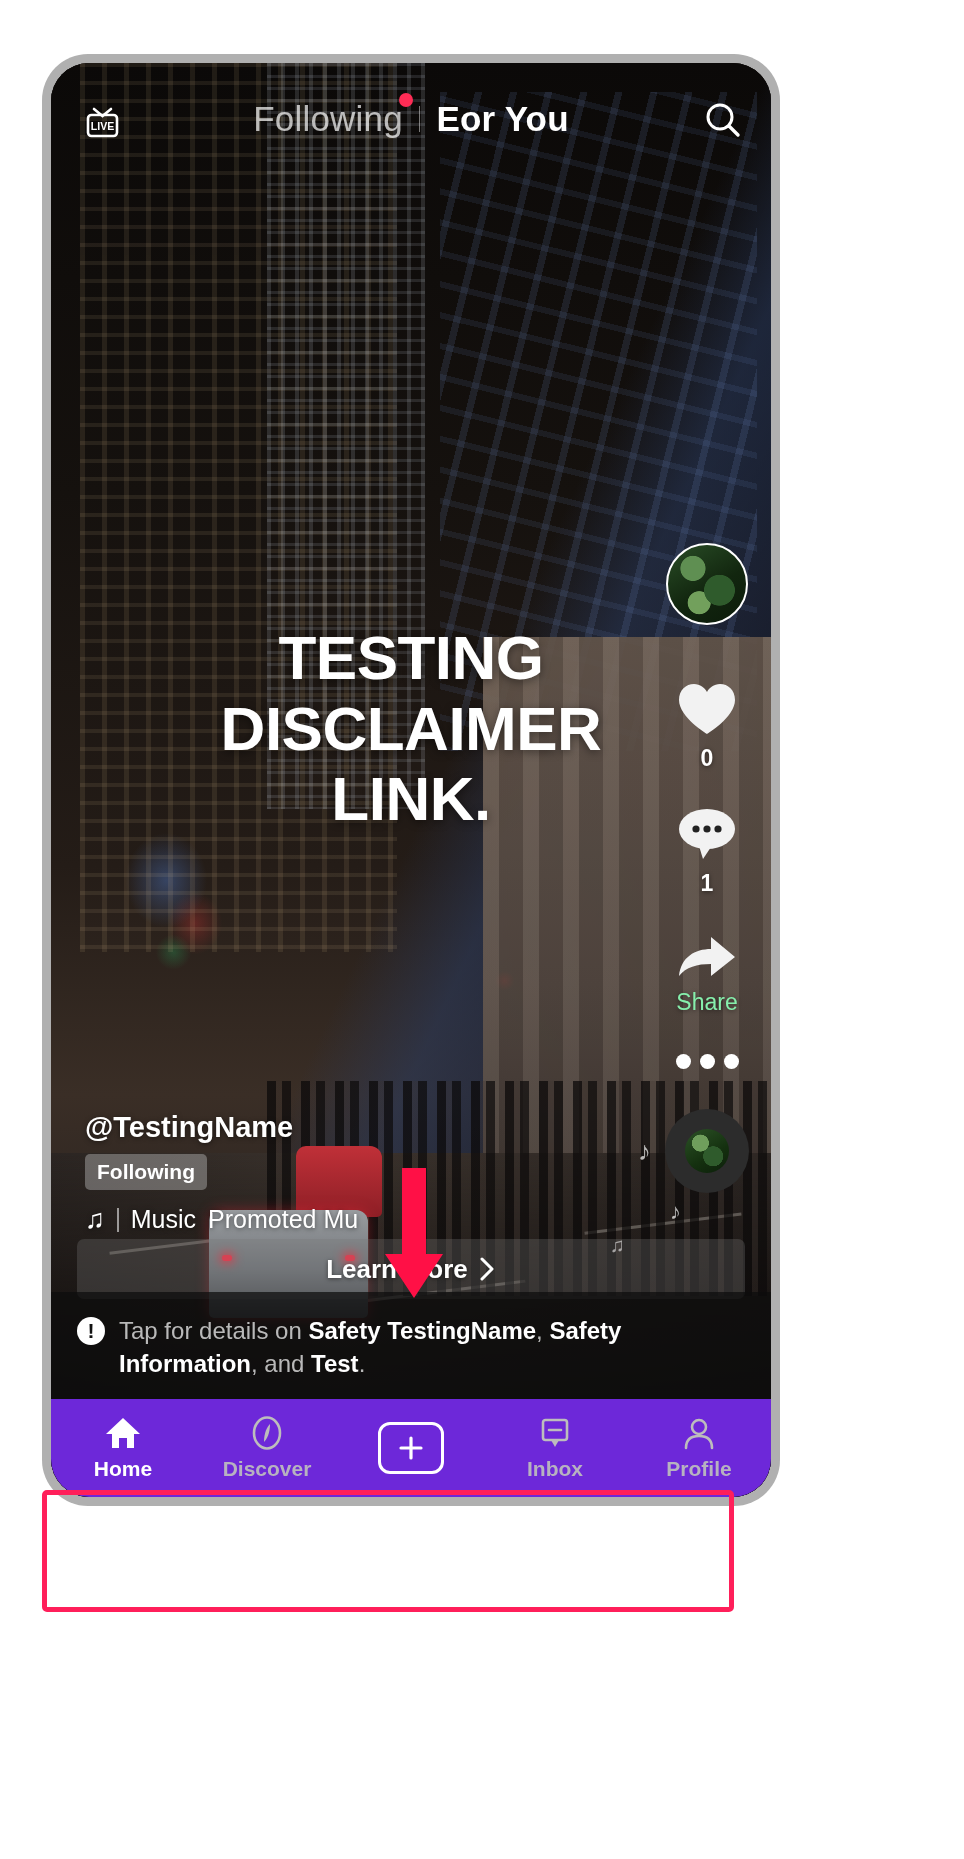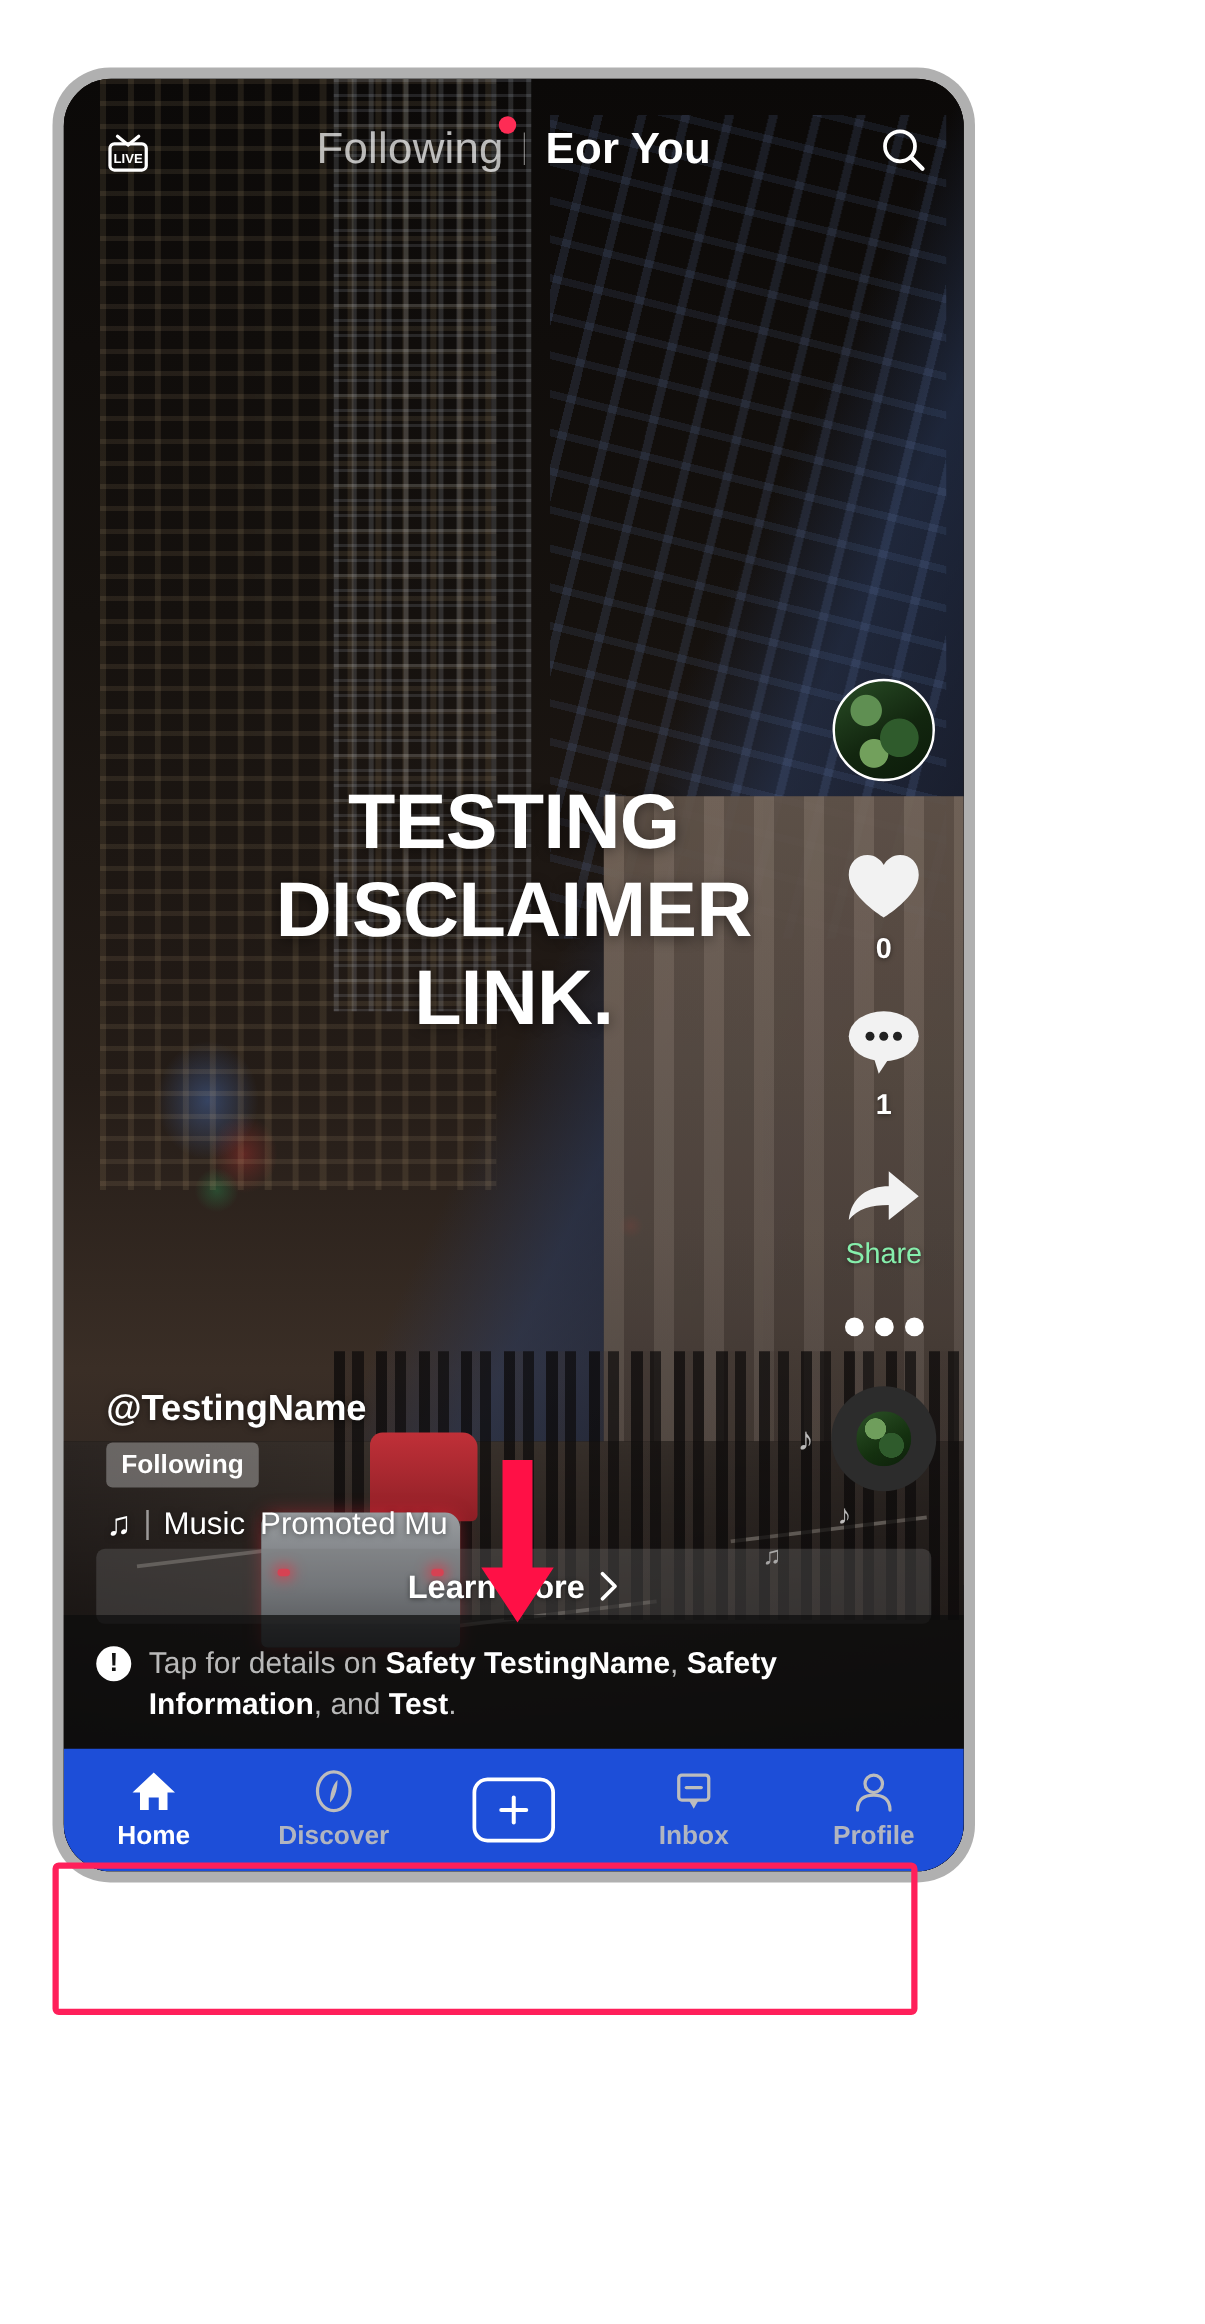--- a/index.html
+++ b/index.html
@@ -402,21 +402,21 @@
     line-height: 1.40;
   }
   .disclaimer-text b { color: #ffffff; }
 
   
   .tab-bar {
     position: absolute;
     left: 0; right: 0;
     bottom: 0;
     height: 98px;
-    background: #1d4ed8;
+    background: #6d28d9;
     display: flex;
     align-items: center;
   }
   .tab {
     flex: 1;
     display: flex;
     flex-direction: column;
     align-items: center;
     justify-content: center;
     gap: 6px;

